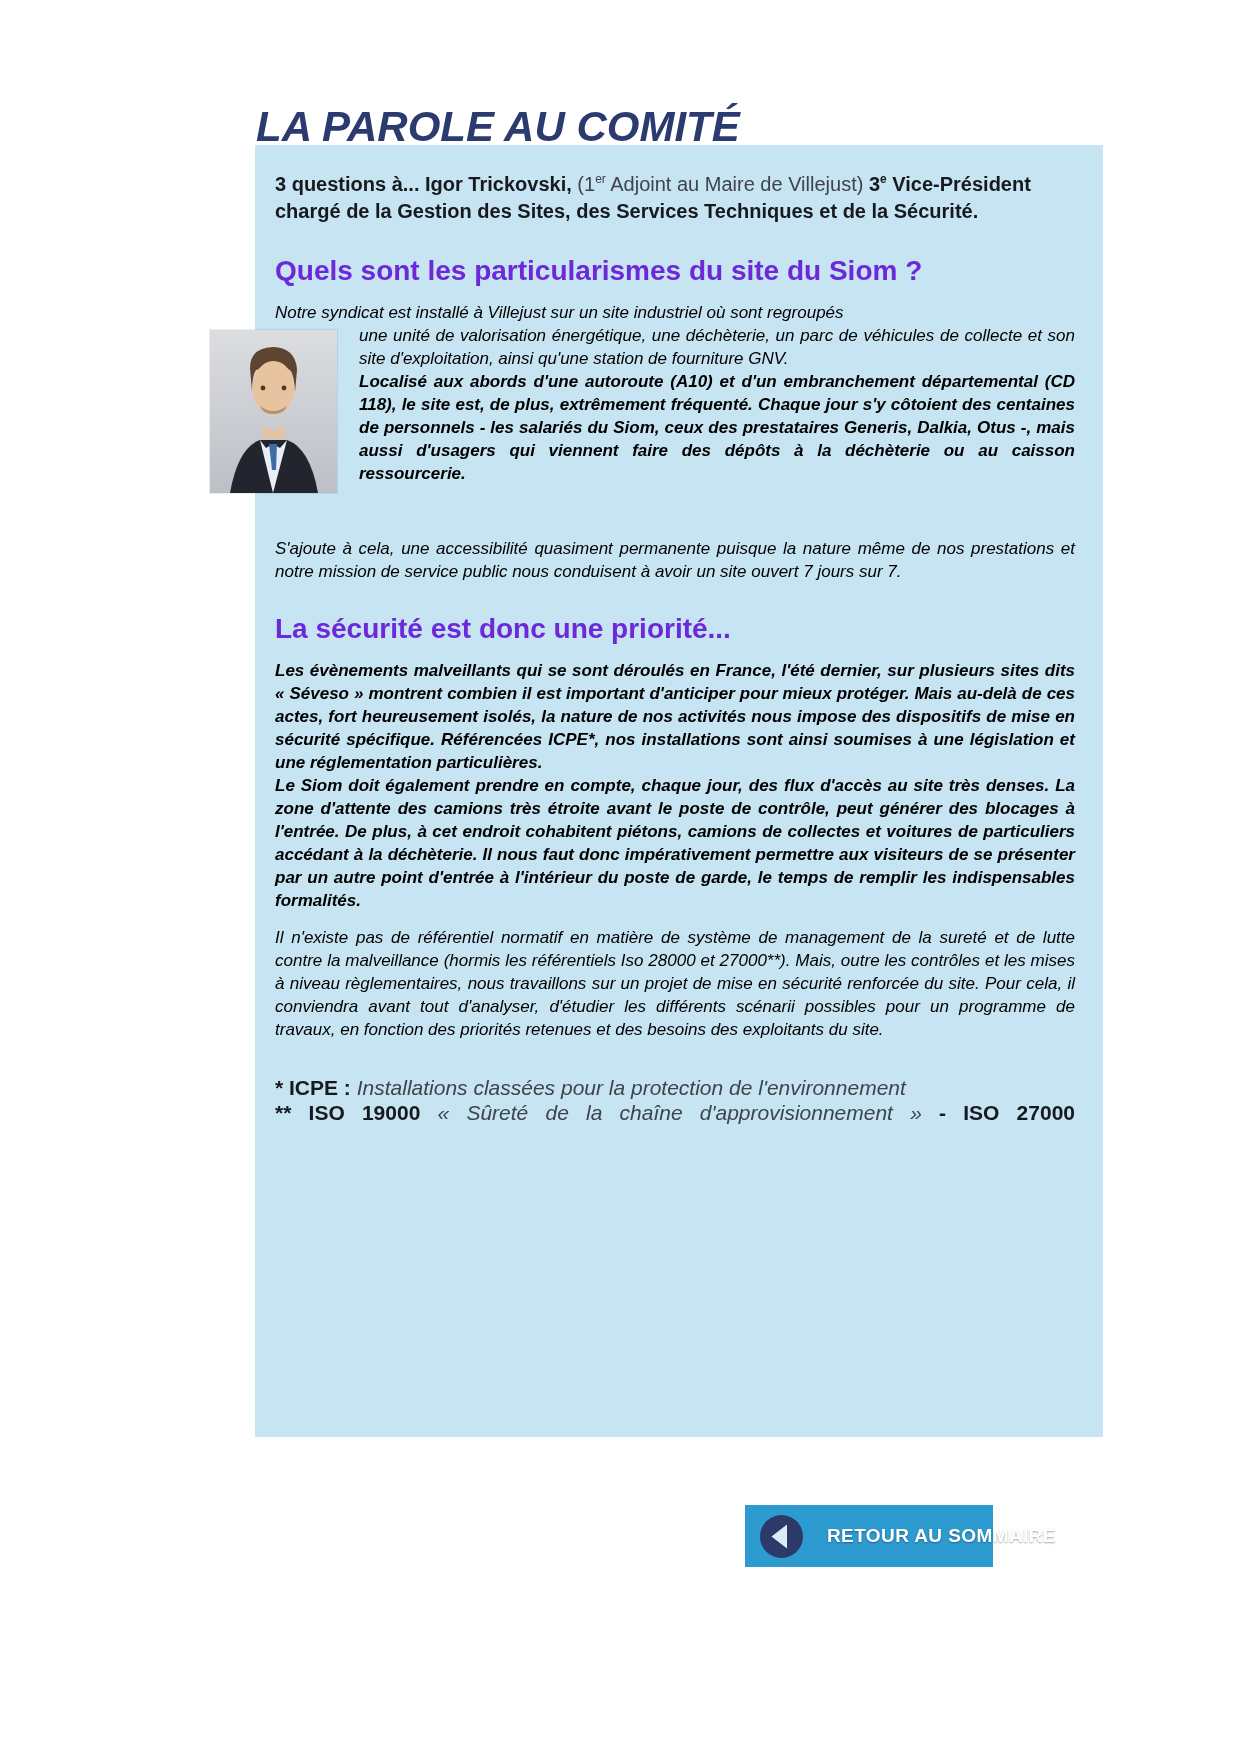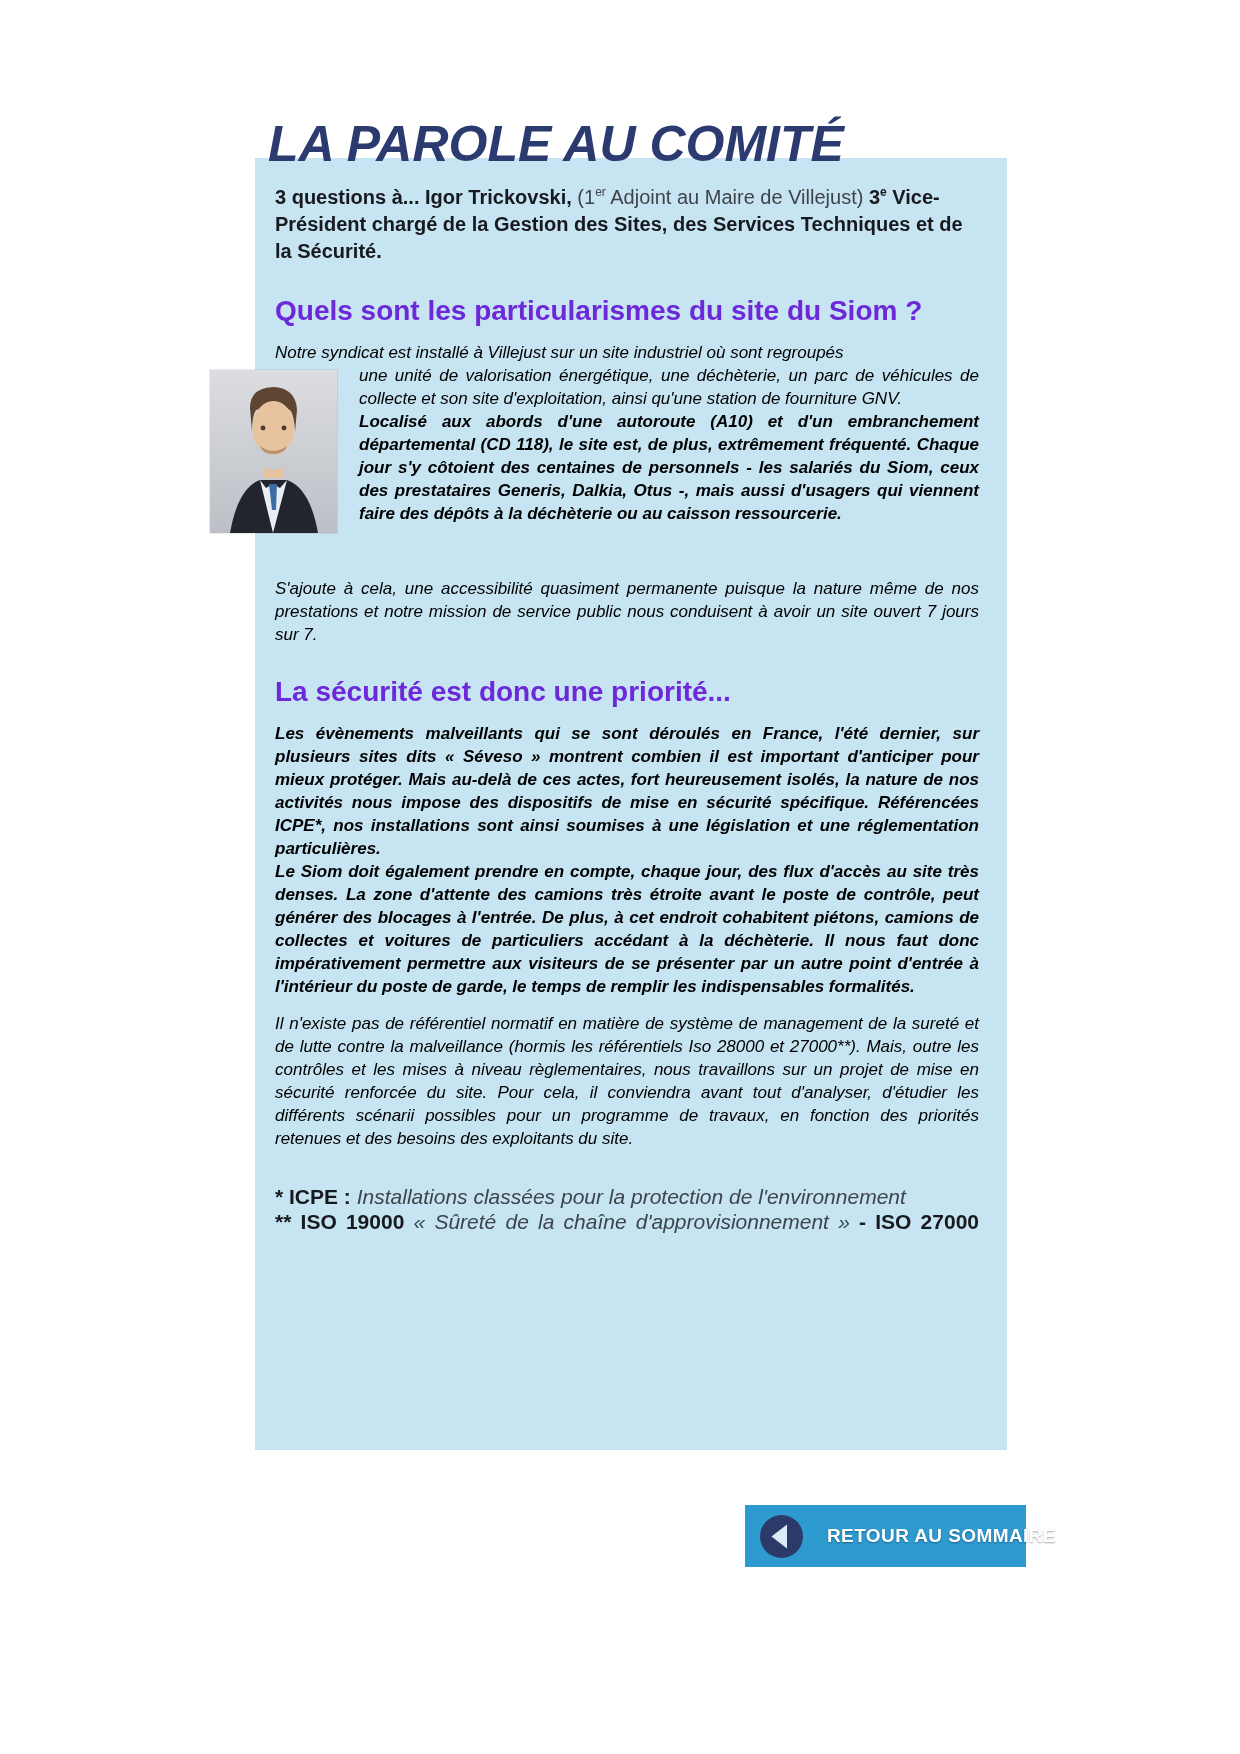--- a/index.html
+++ b/index.html
@@ -6,37 +6,36 @@
   .page{
     position:relative;
     width:1240px;height:1754px;
     background:#ffffff;
     font-family:"Liberation Sans", sans-serif;
     overflow:hidden;
   }
   .title{
     position:absolute;
     left:256px;top:103px;
-    margin:12px;
-    font-size:50px;
+    margin:0;
+    font-size:42px;
     font-weight:bold;
     font-style:italic;
     letter-spacing:0px;
     color:#2b3b6f;
     z-index:2;
   }
   .content-box{
     position:absolute;
     left:255px;top:145px;
-    width:752px;height:1292px;
+    width:848px;height:1292px;
     background:#c6e4f2;
     box-sizing:border-box;
     padding:26px 28px 16px 20px;
     z-index:1;
-    margin-top:13px;
   }
   .intro{
     margin:0;
     font-size:20px;
     line-height:27px;
     color:#17191e;
     font-weight:bold;
   }
   .intro .reg{
     font-weight:normal;
@@ -78,21 +77,21 @@
   .fn-label{
     font-style:normal;
     font-weight:bold;
     color:#17191e;
   }
   .fn-italic{font-style:italic;}
   .fn-indent{margin-left:30px;font-style:italic;}
   .back-button{
     position:absolute;
     left:745px;top:1505px;
-    width:281px;height:62px;
+    width:248px;height:62px;
     background:#2d9ad0;
     display:flex;
     align-items:center;
     cursor:pointer;
     text-decoration:none;
   }
   .back-button .circle{
     width:47px;height:47px;
     margin-left:13px;
     flex:0 0 auto;

